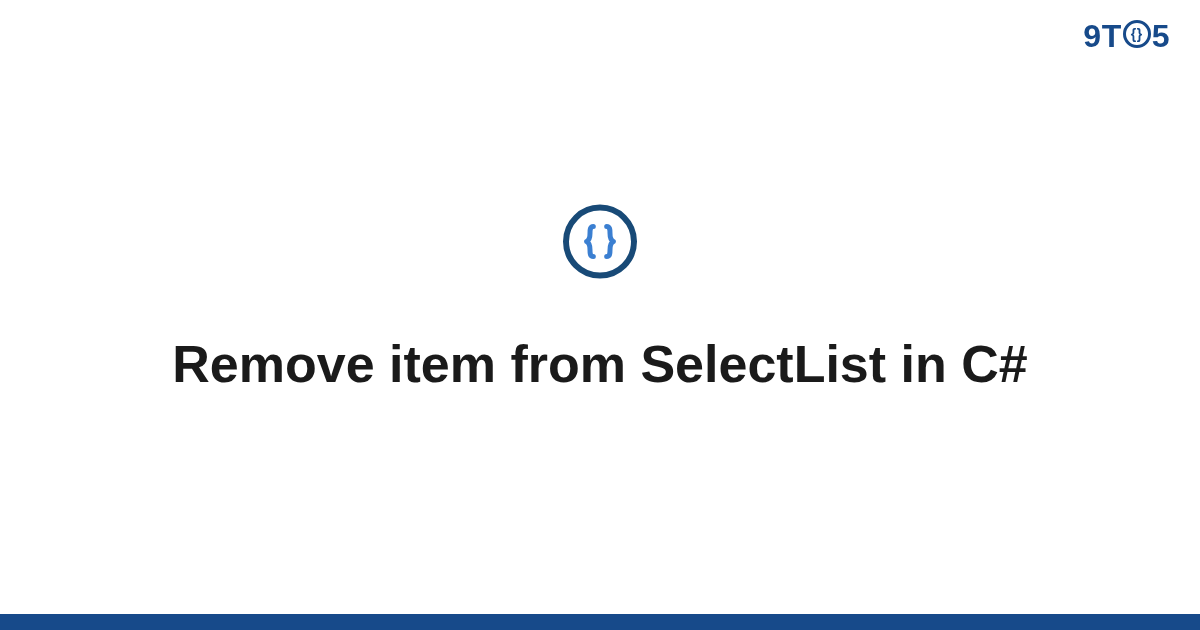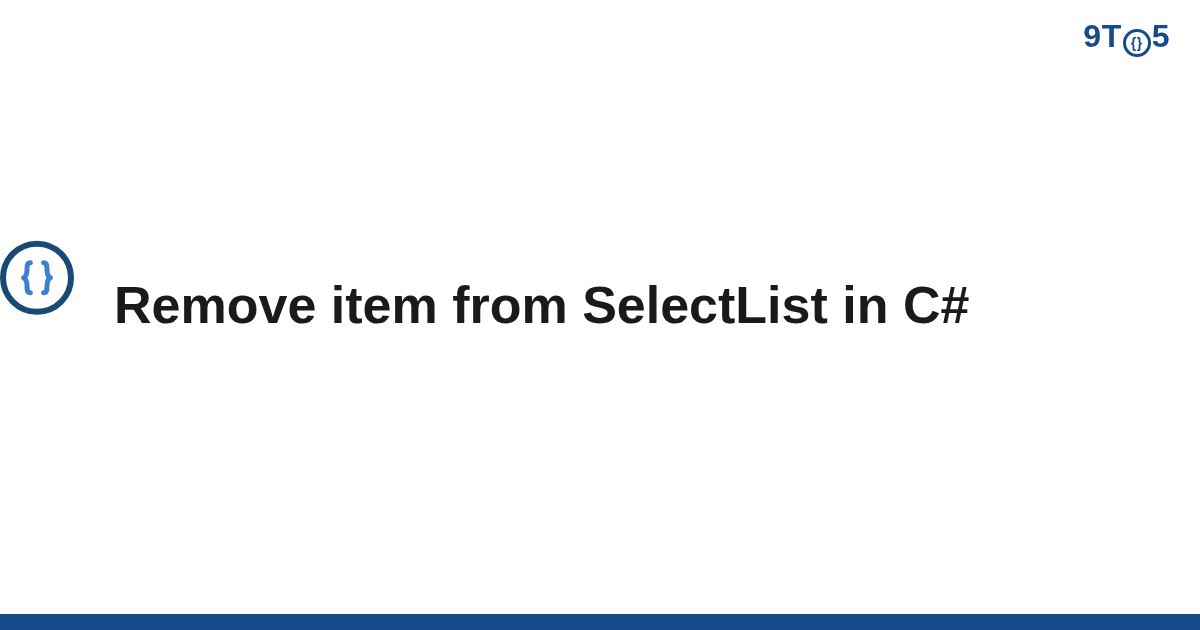--- a/index.html
+++ b/index.html
@@ -13,21 +13,21 @@
       background: #ffffff;
       font-family: -apple-system, BlinkMacSystemFont, "Segoe UI", Helvetica, Arial, sans-serif;
       position: relative;
       overflow: hidden;
     }
     .logo-wrapper {
       position: absolute;
       top: 18px;
       right: 30px;
       display: flex;
-      align-items: flex-end;
+      align-items: flex-start;
       font-weight: 600;
       font-size: 32px;
       letter-spacing: 0.5px;
     }
     .logo-9t {
       color: #174a8a;
     }
     .logo-o {
       display: inline-flex;
       align-items: center;
@@ -50,21 +50,21 @@
       color: #3b7fd1;
       font-weight: 400;
       margin-left: 1px;
     }
     .center-content {
       position: absolute;
       top: 50%;
       left: 50%;
       transform: translate(-50%, -58%);
       display: flex;
-      flex-direction: row;
+      flex-direction: column;
       align-items: center;
       width: 100%;
     }
     .braces-icon {
       width: 74px;
       height: 74px;
       border: 6px solid #184a77;
       border-radius: 50%;
       display: flex;
       align-items: center;

